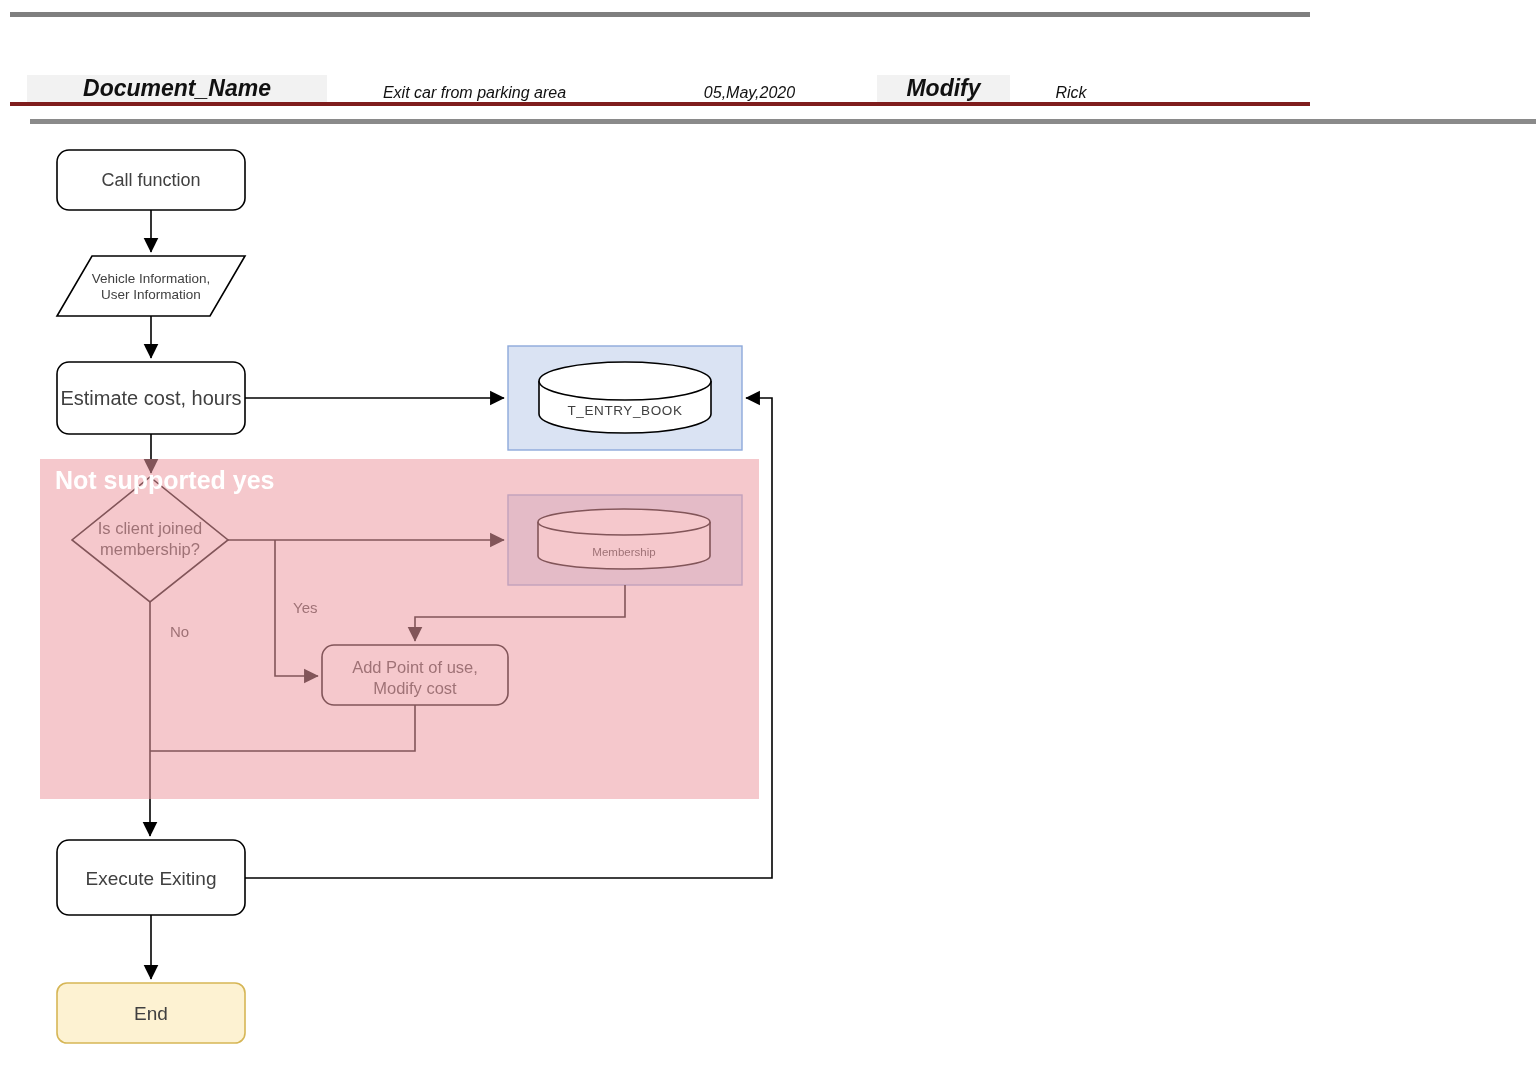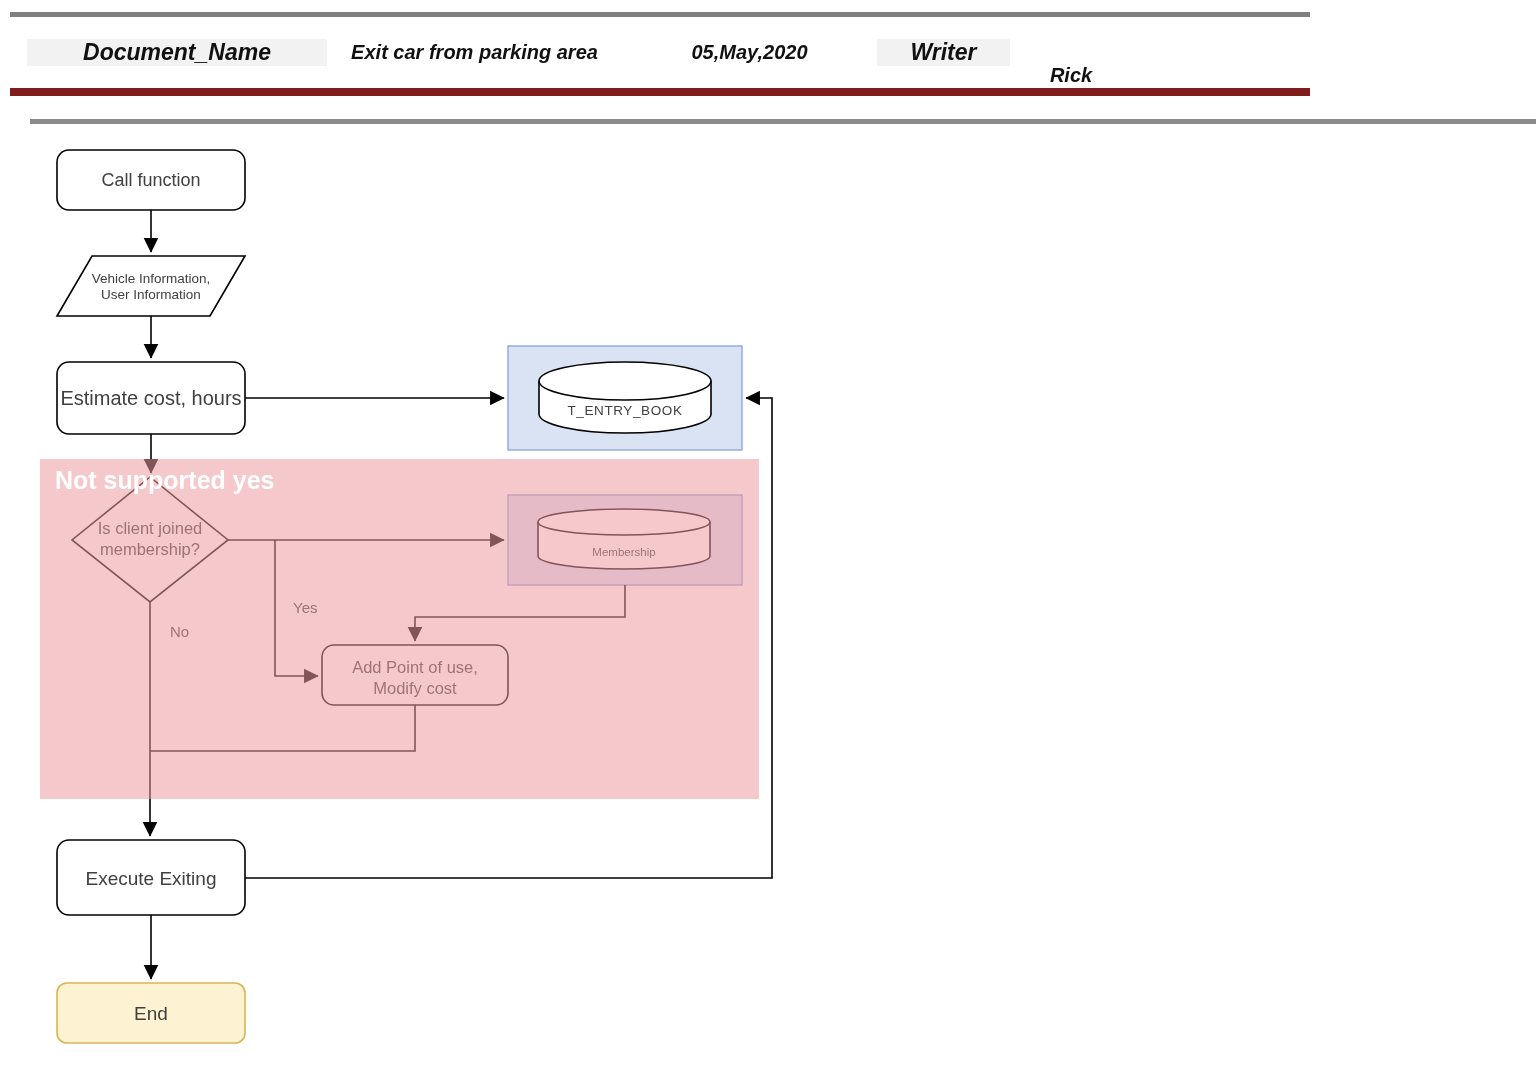--- a/index.html
+++ b/index.html
@@ -1,30 +1,30 @@
 <!DOCTYPE html>
 <html><head>
 <meta charset="utf-8">
 <style>
   html,body{margin:0;padding:0;background:#fff;}
   #page{position:relative;width:1536px;height:1078px;background:#fff;
         font-family:"Liberation Sans","DejaVu Sans",sans-serif;overflow:hidden;}
 
   
   .hdr-bar-top{position:absolute;left:10px;top:12px;width:1300px;height:5px;background:#7f7f7f;}
-  .hdr-row{position:absolute;left:10px;top:17px;width:1300px;height:71px;display:flex;
-           border-bottom:8px solid #7f1d1d;align-items:center;}
+  .hdr-row{position:absolute;left:10px;top:31px;width:1300px;height:71px;display:flex;
+           border-bottom:4px solid #7f1d1d;align-items:flex-end;}
   .cell{display:flex;align-items:center;justify-content:center;white-space:nowrap;}
   .cell.gray{background:#f2f2f2;}
   .cell.white{background:#ffffff;}
   .pad{width:17px;background:#fff;}
   .w300{width:300px;} .w295{width:295px;} .w178{width:178px;}
   .w255{width:255px;} .w133{width:133px;} .w122{width:122px;margin-top:45px;}
   .hlabel{font-style:italic;font-weight:bold;font-size:23px;color:#111;}
-  .hvalue{font-style:italic;font-weight:bold;font-size:20px;color:#111;}
+  .hvalue{font-style:italic;font-weight:normal;font-size:16px;color:#111;}
   .hdr-bar-2{position:absolute;left:30px;top:119px;width:1506px;height:5px;background:#8a8a8a;}
 
   
   svg{position:absolute;left:0;top:0;}
   .shape{fill:#ffffff;stroke:#000000;stroke-width:1.6;}
   .edge{fill:none;stroke:#000000;stroke-width:1.6;}
   .dstore{fill:#dae3f3;stroke:#8da9db;stroke-width:1.4;}
   .endshape{fill:#fdf2d2;stroke:#d6b656;stroke-width:1.6;}
   .nlabel{fill:#404040;font-family:"Liberation Sans","DejaVu Sans",sans-serif;}
   .t18{font-size:18px;} .t20{font-size:20px;} .t13{font-size:13.5px;}
@@ -39,21 +39,21 @@
 <body>
 
 <div id="page">
 
   <div class="hdr-bar-top"></div>
   <div class="hdr-row">
     <div class="pad"></div>
     <div class="cell gray w300 hlabel">Document_Name</div>
     <div class="cell white w295 hvalue">Exit car from parking area</div>
     <div class="cell white w255 hvalue">05,May,2020</div>
-    <div class="cell gray w133 hlabel">Writer</div>
+    <div class="cell gray w133 hlabel">Modify</div>
     <div class="cell white w122 hvalue">Rick</div>
   </div>
   <div class="hdr-bar-2"></div>
 
   <svg width="1536" height="1078" viewBox="0 0 1536 1078">
     <defs>
       <marker id="arr" viewBox="0 0 12 12" refX="10.5" refY="6" markerWidth="11" markerHeight="11" orient="auto-start-reverse">
         <path d="M1,1 L11,6 L1,11 z" fill="#000"></path>
       </marker>
     </defs>

